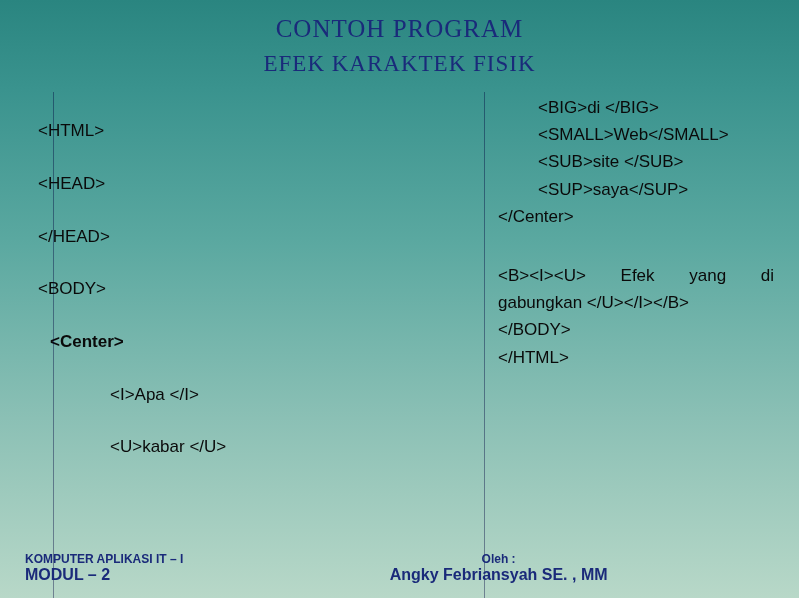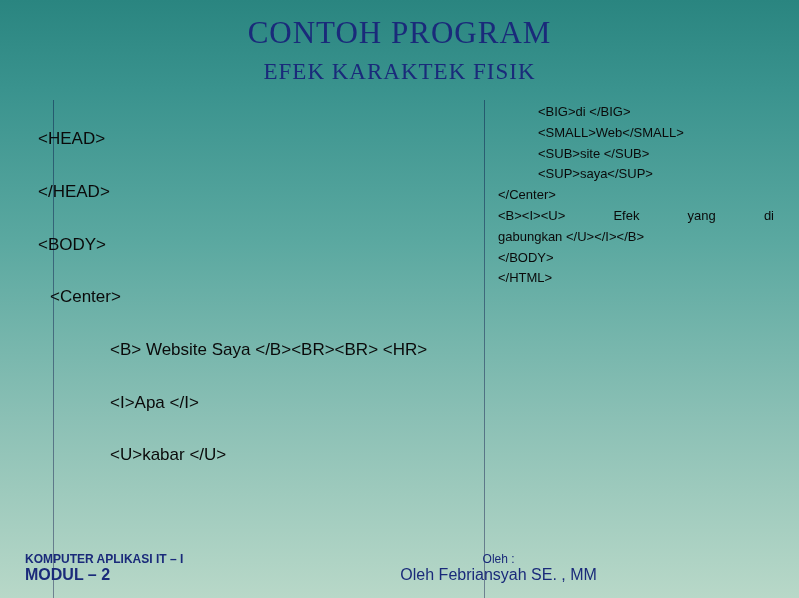--- a/index.html
+++ b/index.html
@@ -10,21 +10,21 @@
     font-family: Arial, sans-serif;
     position: relative;
     overflow: hidden;
   }
   .title-area {
     text-align: center;
     padding-top: 15px;
   }
   .main-title {
     font-family: Georgia, serif;
-    font-size: 31px;
+    font-size: 25px;
     color: #1a2a7a;
     letter-spacing: 1px;
     margin-bottom: 8px;
   }
   .sub-title {
     font-family: Georgia, serif;
     font-size: 23px;
     color: #1a2a7a;
     letter-spacing: 1px;
   }
@@ -57,32 +57,33 @@
     bottom: -40px;
     width: 1px;
     background: rgba(0,0,60,0.4);
   }
   .code-left {
     font-size: 17px;
     color: #0a0a0a;
     line-height: 1.55;
     white-space: pre;
   }
-  .indent1 { padding-left: 12px; }
+  .indent1 { padding-left: 12px; font-weight: bold; }
   .indent2 { padding-left: 72px; }
   .code-right {
-    font-size: 13px;
+    font-size: 17px;
     color: #0a0a0a;
     line-height: 1.6;
   }
   .code-right .rindent { padding-left: 40px; }
   .combo-line {
     display: flex;
     justify-content: space-between;
     line-height: 1.6;
+    margin-top: 32px;
   }
   .footer {
     position: absolute;
     bottom: 14px;
     left: 25px;
     right: 25px;
     display: flex;
     align-items: flex-end;
   }
   .footer-left {
@@ -93,44 +94,44 @@
     margin-top: 15px;
   }
   .footer-left .modul {
     font-size: 16px;
   }
   .footer-right {
     flex: 1;
     text-align: center;
     font-size: 12px;
     color: #1a2a7a;
-    font-weight: normal;
+    font-weight: bold;
     padding-left: 40px;
   }
   .footer-right .author {
     font-size: 16px;
   }
 </style>
 </head>
 <body>
 
 <div class="title-area">
   <div class="main-title">CONTOH PROGRAM</div>
   <div class="sub-title">EFEK KARAKTEK FISIK</div>
 </div>
 
 <div class="content-row">
   <div class="left-col">
     <div class="vline"></div>
     <div class="code-left">
+<div>&lt;HTML&gt;</div>
 <div>&lt;HEAD&gt;</div>
 <div>&lt;/HEAD&gt;</div>
 <div>&lt;BODY&gt;</div>
 <div class="indent1">&lt;Center&gt;</div>
-<div class="indent2">&lt;B&gt; Website Saya &lt;/B&gt;&lt;BR&gt;&lt;BR&gt; &lt;HR&gt;</div>
 <div class="indent2">&lt;I&gt;Apa &lt;/I&gt;</div>
 <div class="indent2">&lt;U&gt;kabar &lt;/U&gt;</div>
 
 
     </div>
   </div>
 
   <div class="right-col">
     <div class="vline-right"></div>
     <div class="code-right">
@@ -152,15 +153,15 @@
   </div>
 </div>
 
 <div class="footer">
   <div class="footer-left">
     <div>KOMPUTER APLIKASI IT – I</div>
     <div class="modul">MODUL – 2</div>
   </div>
   <div class="footer-right">
     <div>Oleh :</div>
-    <div class="author">Oleh Febriansyah SE. , MM</div>
+    <div class="author">Angky Febriansyah SE. , MM</div>
   </div>
 </div>
 
 </body></html>

